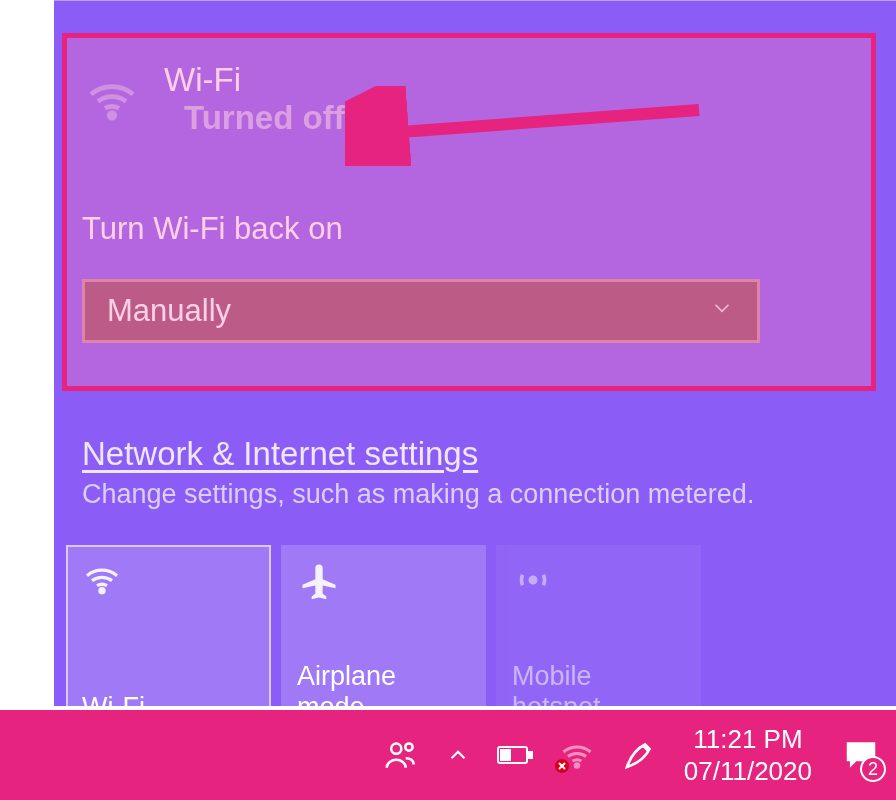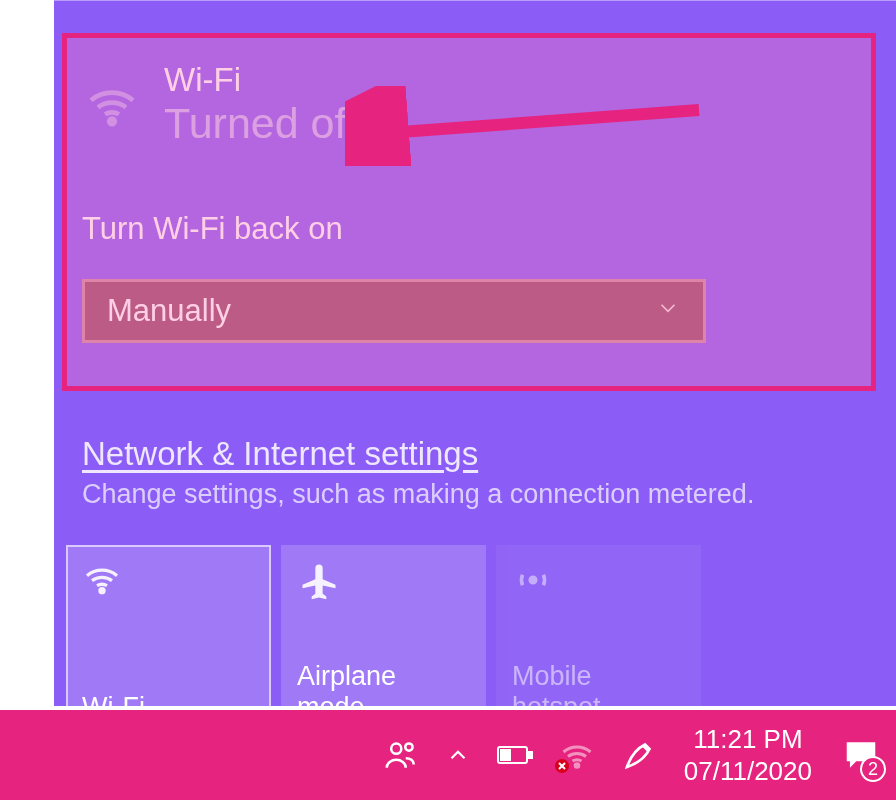--- a/index.html
+++ b/index.html
@@ -54,36 +54,37 @@
       align-items: center;
       justify-content: center;
       opacity: 0.4;
     }
     .wifi-header .texts .title {
       font-size: 33px;
       color: #fff;
       font-weight: 400;
     }
     .wifi-header .texts .status {
-      font-size: 43px;
+      font-size: 33px;
       color: rgba(255,255,255,0.55);
-      font-weight: 400;
+      font-weight: 700;
+      margin-left: 20px;
     }
     .turn-back-label {
       position: absolute;
       left: 28px;
       top: 210px;
       font-size: 31px;
       color: #fff;
     }
     .dropdown {
       position: absolute;
       left: 28px;
       top: 278px;
-      width: 624px;
+      width: 678px;
       height: 64px;
       background: #994d6d;
       border: 3px solid rgba(255,200,220,0.5);
       display: flex;
       align-items: center;
       justify-content: space-between;
       padding: 0 22px;
       color: #fff;
       font-size: 31px;
       cursor: pointer;

